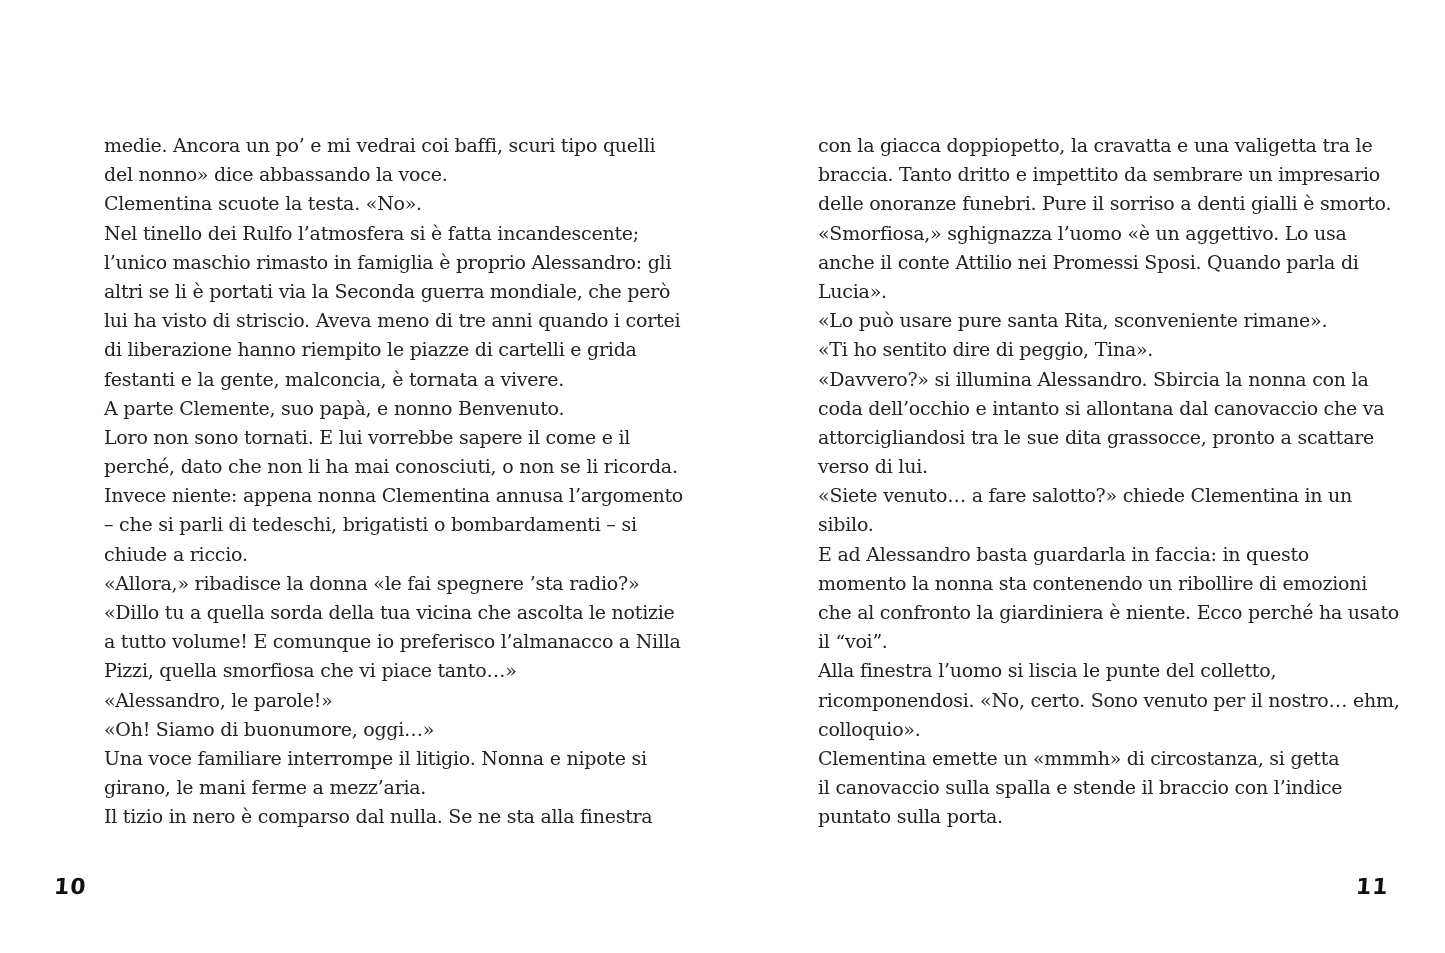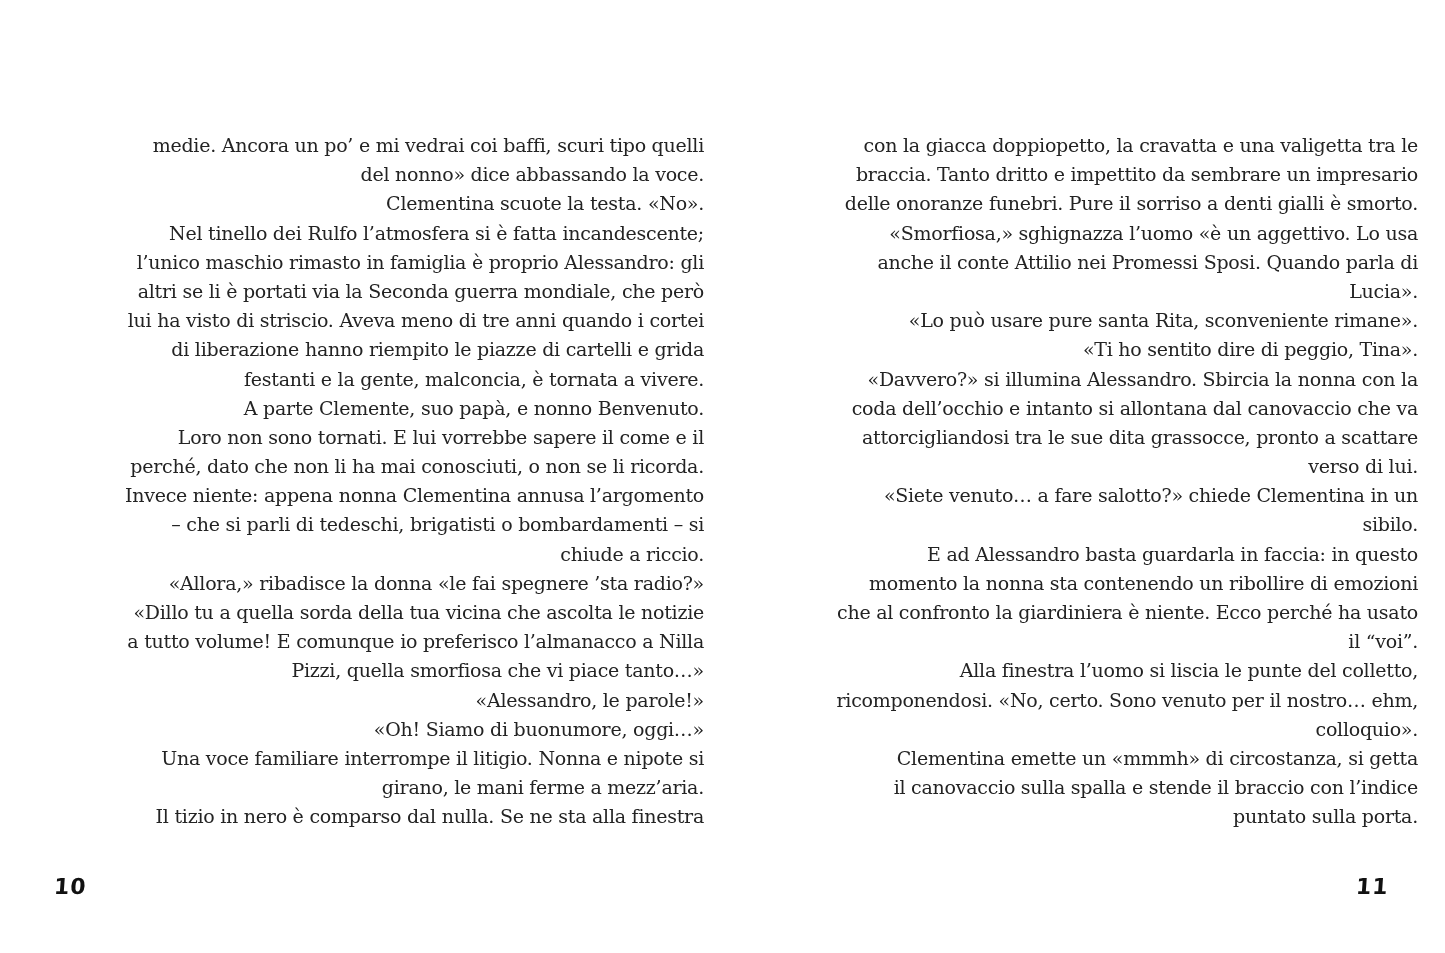--- a/index.html
+++ b/index.html
@@ -35,21 +35,20 @@
     letter-spacing: -0.25px;
     white-space: pre;
   }
   .page-left  .text-block { left: 104px; }
   .page-right .text-block { left: 96px; }   
 
   .line {
     height: 29.2px;
     line-height: 29.2px;
     white-space: pre;
-    text-align: right;
   }
   .line .italic { }
 
   .page-number {
     position: absolute;
     top: 874px;
     color: #111111;
     font-family: "DejaVu Sans", sans-serif;
     font-weight: 700;
     font-size: 22px;

